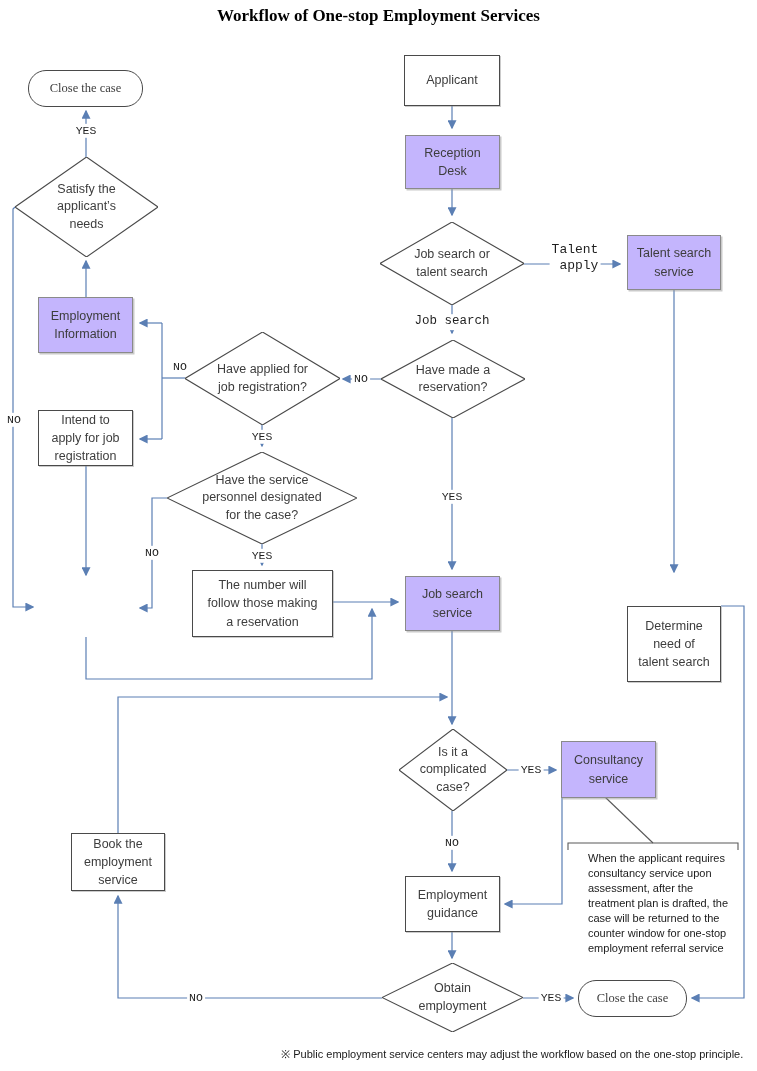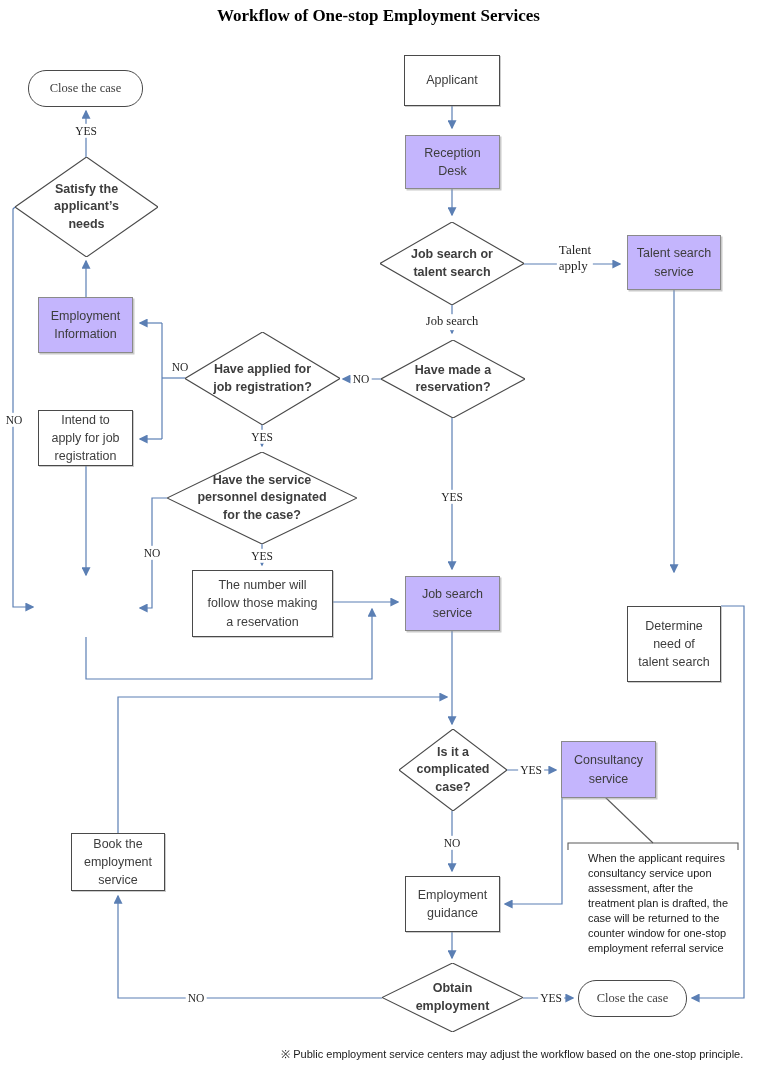--- a/index.html
+++ b/index.html
@@ -19,26 +19,26 @@
     white-space:pre-line;box-sizing:border-box;
   }
   .rect{background:#fff;border:1.4px solid #4a4a4a;box-shadow:1px 1px 0 rgba(140,140,140,.45);align-items:center;}
   .accent{background:#c4b5fd;border:1.2px solid #8a8a8a;box-shadow:1.5px 1.5px 0 rgba(150,150,150,.5);}
   .rounded{background:#fff;border:1.4px solid #4a4a4a;border-radius:18px;font-family:Liberation Serif, serif;}
   .diamond{position:absolute;z-index:2;}
   .diamond svg{position:absolute;left:0;top:0;width:100%;height:100%;}
   .diamond polygon{fill:#ffffff;stroke:#4a4a4a;stroke-width:1.1;vector-effect:non-scaling-stroke;}
   .diamond .txt{
     position:absolute;left:0;top:0;right:0;bottom:0;display:flex;align-items:center;justify-content:center;
-    text-align:center;font-size:12.5px;color:#3d3d3d;line-height:1.4;white-space:pre-line;font-weight:bold;
+    text-align:center;font-size:12.5px;color:#3d3d3d;line-height:1.4;white-space:pre-line;
   }
   .lbl{
     position:absolute;z-index:3;transform:translate(-50%,-50%);
-    font-family:Liberation Serif, serif;font-size:11.5px;color:#1f1f1f;
-    background:#fff;padding:0 2px;white-space:pre-line;text-align:left;line-height:1.25;
+    font-family:Liberation Mono, monospace;font-size:11.5px;color:#1f1f1f;
+    background:#fff;padding:0 2px;white-space:pre-line;text-align:right;line-height:1.25;
   }
   #note{
     position:absolute;z-index:3;left:588px;top:851px;width:168px;
     font-size:11px;color:#1a1a1a;line-height:15px;white-space:pre-line;
   }
   #footnote{
     position:absolute;z-index:3;left:281px;top:1046px;width:472px;
     font-size:11px;color:#1a1a1a;
   }
 </style>

